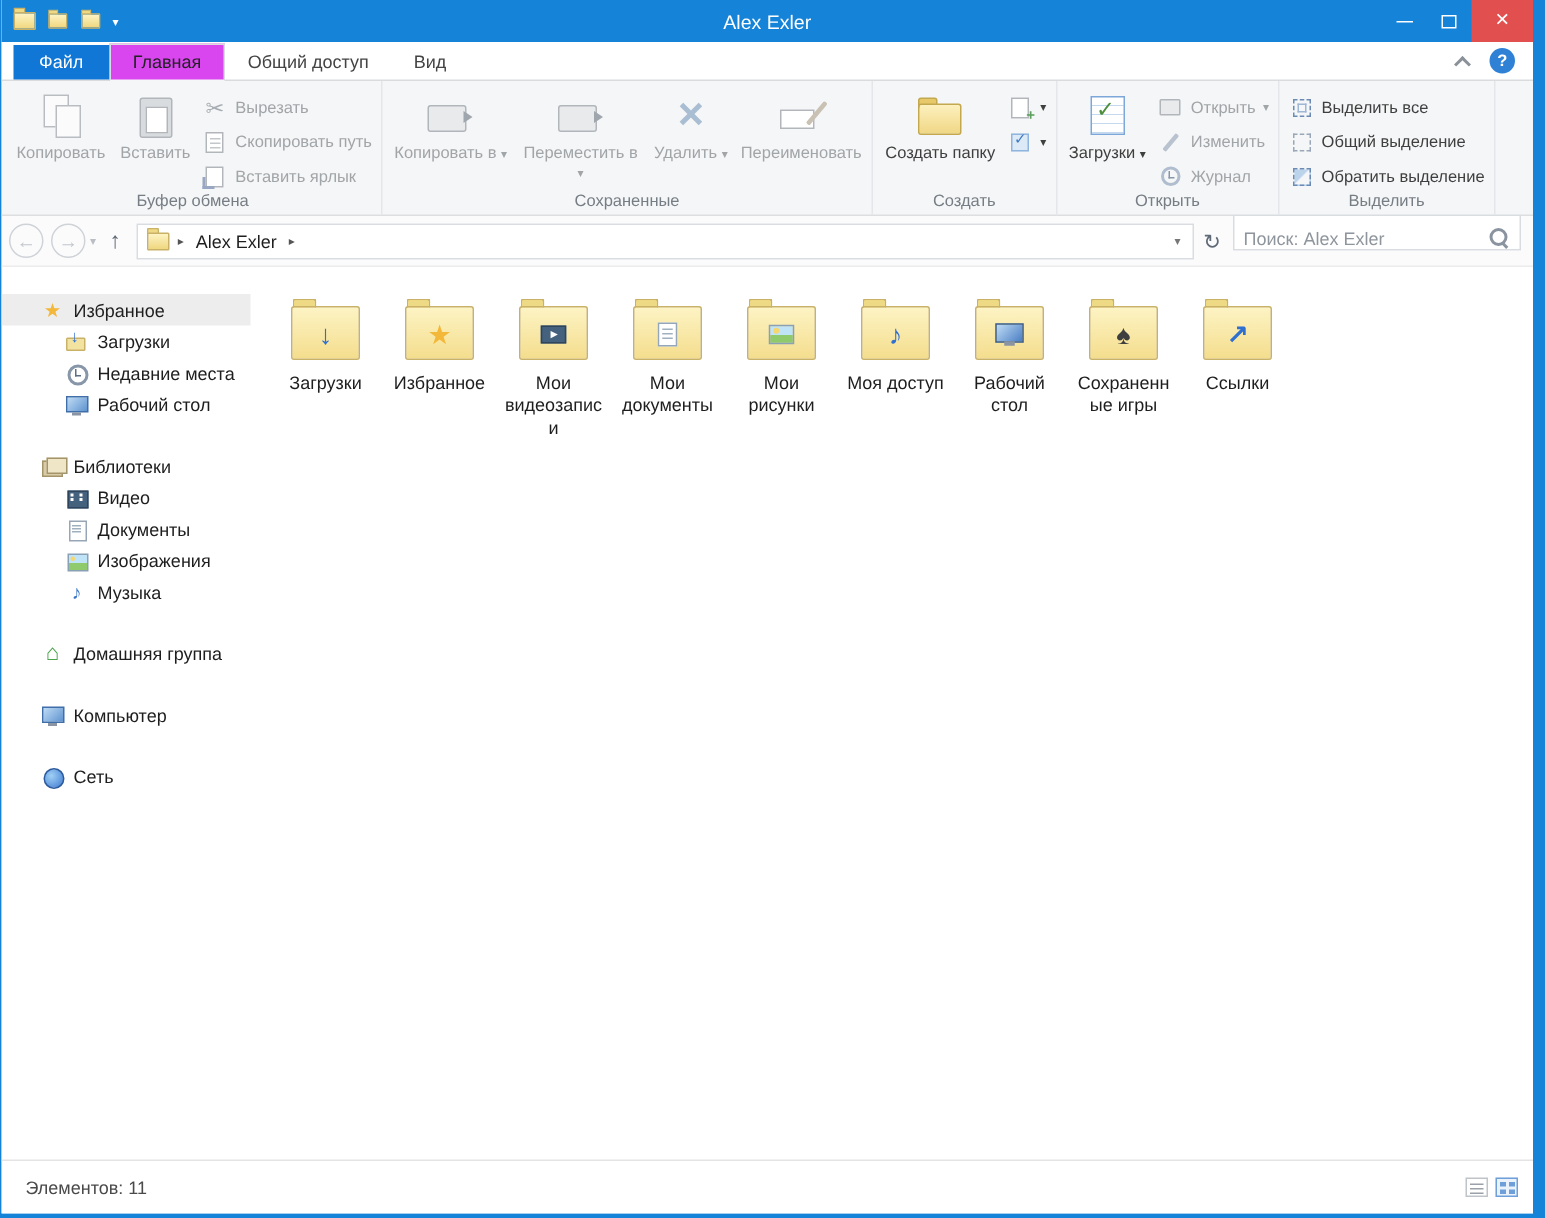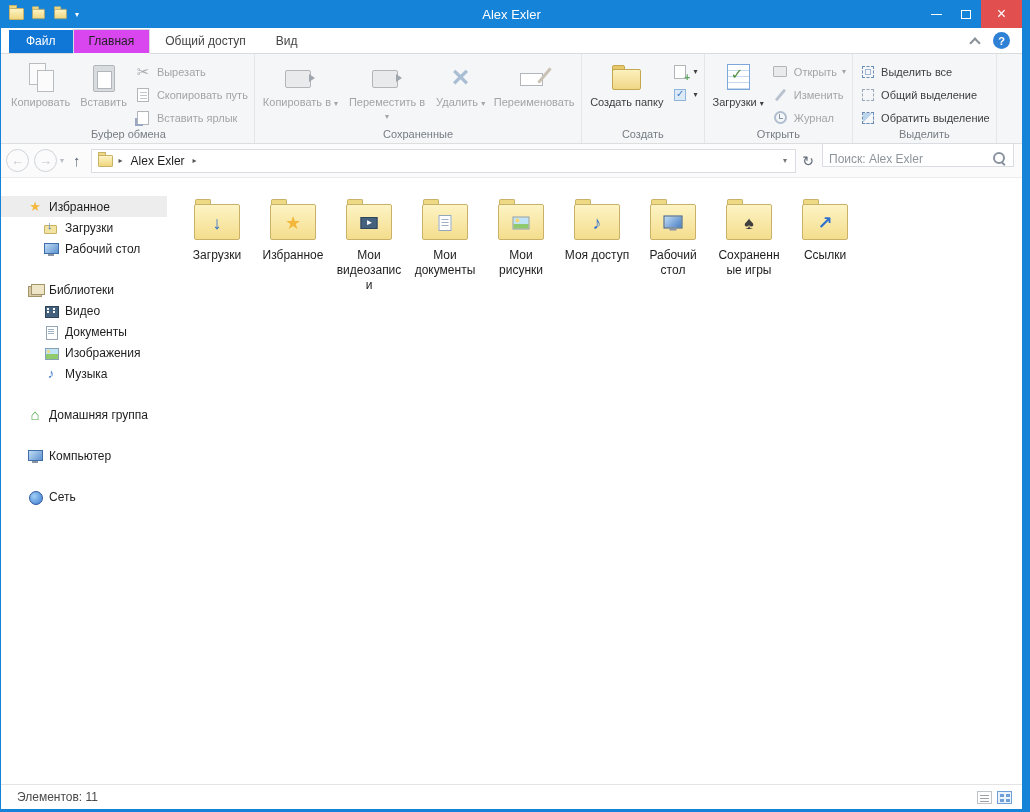--- a/index.html
+++ b/index.html
@@ -153,21 +153,21 @@
   .o-pic::after { content:""; position:absolute; left:3px; top:2px; width:4px; height:4px; border-radius:50%; background:#f5d76e; }
   .o-search { width:17px; height:17px; }
   .o-search::before { content:""; position:absolute; left:1px; top:1px; width:9px; height:9px; border:2px solid #5d6f84; border-radius:50%; background:rgba(255,255,255,.5); }
   .o-search::after { content:""; position:absolute; left:12px; top:12px; width:6px; height:2px; background:#5d6f84; transform:rotate(45deg); transform-origin:0 0; }
   .o-desktop { width:19px; height:15px; }
   .o-desktop::before { content:""; position:absolute; left:0; top:0; right:0; height:11px; background:linear-gradient(135deg,#bfdcf5,#4a7ec4); border:1px solid #33598f; }
   .o-desktop::after { content:""; position:absolute; left:6px; bottom:0; width:7px; height:3px; background:#8a94a3; }
   .flabel { margin-top:8px; font-size:12px; line-height:15px; text-align:center; color:#1e1e1e; max-width:66px; overflow-wrap:break-word; }
 
   
-  .statusbar { height:25px; border-top:1px solid #e4e4e4; display:flex; align-items:center; padding:0 10px 0 16px; color:#4a4a4a; font-size:12px; flex:0 0 auto; background:#fff; }
+  .statusbar { height:36px; border-top:1px solid #e4e4e4; display:flex; align-items:center; padding:0 10px 0 16px; color:#4a4a4a; font-size:12px; flex:0 0 auto; background:#fff; }
   .status-right { margin-left:auto; display:flex; gap:5px; align-items:center; }
   .sv-list { width:15px; height:13px; border:1px solid #bfc4c9; background:#fff; position:relative; }
   .sv-list::after { content:""; position:absolute; left:2px; top:3px; width:9px; height:1px; background:#9aa1a8; box-shadow:0 3px 0 #9aa1a8,0 6px 0 #9aa1a8; }
   .sv-thumb { width:15px; height:13px; border:1px solid #6f9fd8; background:#eaf2fb; position:relative; }
   .sv-thumb::after { content:""; position:absolute; left:2px; top:2px; width:4px; height:3px; background:#6f9fd8; box-shadow:6px 0 0 #6f9fd8,0 5px 0 #6f9fd8,6px 5px 0 #6f9fd8; }
 </style>
 </head>
 <body>
 
 <div class="window">
@@ -394,20 +394,24 @@
         <span>Избранное</span>
       </button>
       <button class="snav-item child">
         <span class="sicon si-dlfolder">
             <i></i>
             <b>↓</b>
           </span>
         <span>Загрузки</span>
       </button>
       <button class="snav-item child">
+        <span class="sicon si-clock"></span>
+        <span>Недавние места</span>
+      </button>
+      <button class="snav-item child">
         <span class="sicon si-monitor"></span>
         <span>Рабочий стол</span>
       </button>
 
       <div class="gap"></div>
       <button class="snav-item">
         <span class="sicon si-lib"></span>
         <span>Библиотеки</span>
       </button>
       <button class="snav-item child">

